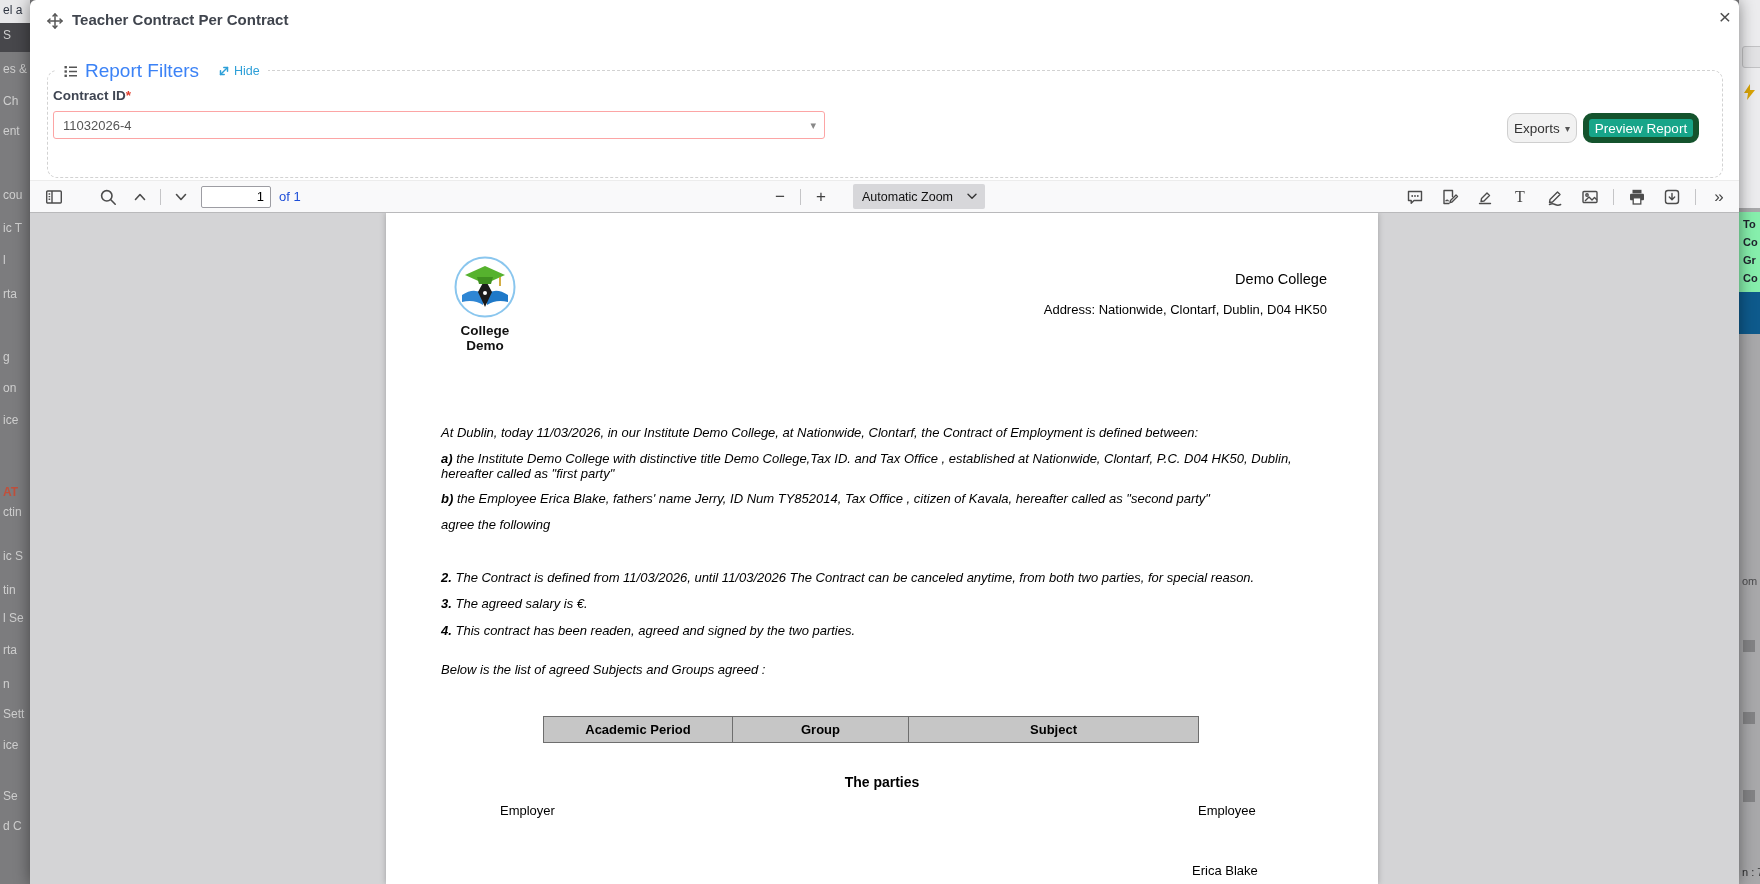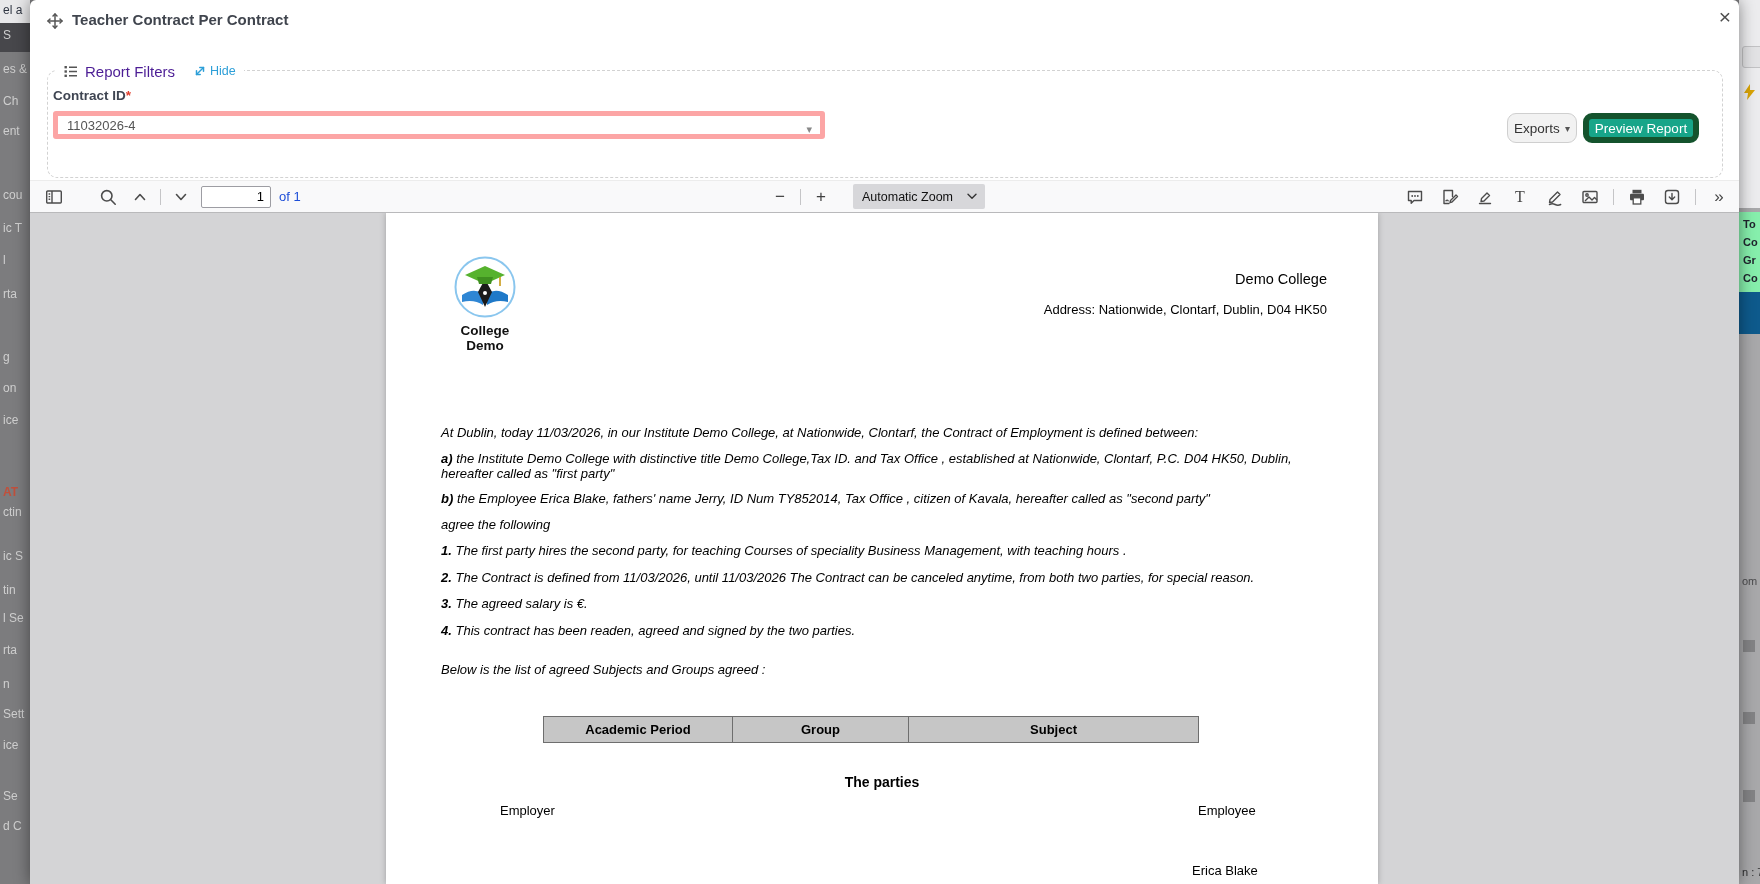--- a/index.html
+++ b/index.html
@@ -30,26 +30,26 @@
   .m-title{position:absolute;left:42px;top:11px;font-size:15px;font-weight:600;color:#40454e;}
   .m-move{position:absolute;left:16px;top:12px;width:18px;height:18px;cursor:move;}
   .m-close{position:absolute;left:1682px;top:4px;width:26px;height:26px;font-size:21px;color:#4d4d4d;
            display:flex;align-items:center;justify-content:center;cursor:pointer;}
 
   
   .fpanel{position:absolute;left:17px;top:70px;width:1676px;height:108px;
           border:1px dashed #d2d2d2;border-radius:10px;box-sizing:border-box;}
   .flegend{position:absolute;left:8px;top:-10px;background:#fff;padding:0 8px;
            display:flex;align-items:center;gap:7px;height:20px;}
-  .flegend-label{font-size:15px;color:#4c1d95;}
+  .flegend-label{font-size:19px;color:#3b82f6;}
   .hide-link{display:flex;align-items:center;gap:4px;margin-left:12px;cursor:pointer;}
   .hide-label{font-size:12.5px;color:#2d9fd8;}
   .f-label{position:absolute;left:5px;top:17px;font-size:13.5px;font-weight:bold;color:#3f4552;}
   .f-star{color:#e03e2d;}
-  .f-select{position:absolute;left:5px;top:40px;width:772px;height:28px;border:5px solid #fca5a5;
+  .f-select{position:absolute;left:5px;top:40px;width:772px;height:28px;border:1px solid #fca5a5;
             border-radius:3px;background:#fff;box-sizing:border-box;cursor:pointer;}
   .f-select input{position:absolute;left:0;top:0;width:100%;height:100%;border:0;outline:0;background:transparent;
             padding:0 24px 0 9px;font-size:13px;color:#555;font-family:inherit;box-sizing:border-box;}
   .f-caret{position:absolute;right:8px;top:7px;font-size:11px;color:#888;pointer-events:none;}
   .btn{position:absolute;top:42px;height:30px;border-radius:9px;font-size:13.5px;display:flex;
        align-items:center;justify-content:center;cursor:pointer;box-sizing:border-box;}
   .btn-exports{left:1459px;width:70px;background:#f2f2f2;border:1px solid #cfcfcf;color:#333;gap:5px;}
   .btn-preview{left:1535px;width:116px;background:#17a589;border:6px solid #14532d;color:#fff;}
   .btn-exports .f-caret2{font-size:10px;color:#555;}
 
@@ -323,21 +323,20 @@
           <div class="logo-caption">College Demo</div>
         </div>
 
         <div class="d-college">Demo College</div>
         <div class="d-address">Address: Nationwide, Clontarf, Dublin, D04 HK50</div>
 
         <p class="para" style="top:209px"><b></b><span>At Dublin, today 11/03/2026, in our Institute Demo College, at Nationwide, Clontarf, the Contract of Employment is defined between:</span></p>
         <p class="para" style="top:235px"><b>a)</b><span> the Institute Demo College with distinctive title Demo College,Tax ID.  and Tax Office , established at Nationwide, Clontarf, P.C. D04 HK50, Dublin, hereafter called as "first party"</span></p>
         <p class="para" style="top:275px"><b>b)</b><span> the Employee Erica Blake, fathers' name Jerry, ID Num TY852014, Tax Office , citizen of Kavala, hereafter called as "second party"</span></p>
         <p class="para" style="top:301px"><b></b><span>agree the following</span></p>
-        <p class="para" style="top:327px"><b>1.</b><span> The first party hires the second party, for teaching Courses of speciality Business Management, with teaching hours .</span></p>
         <p class="para" style="top:354px"><b>2.</b><span> The Contract is defined from 11/03/2026, until  11/03/2026 The Contract can be canceled anytime, from both two parties, for special reason.</span></p>
         <p class="para" style="top:380px"><b>3.</b><span> The agreed salary is  €.</span></p>
         <p class="para" style="top:407px"><b>4.</b><span> This contract has been readen, agreed and signed by the two parties.</span></p>
         <p class="para" style="top:446px"><b></b><span>Below is the list of agreed Subjects and Groups agreed :</span></p>
 
         <table class="d-table">
           <tbody>
               <tr>
             <th class="th1">Academic Period</th>
             <th class="th2">Group</th>

